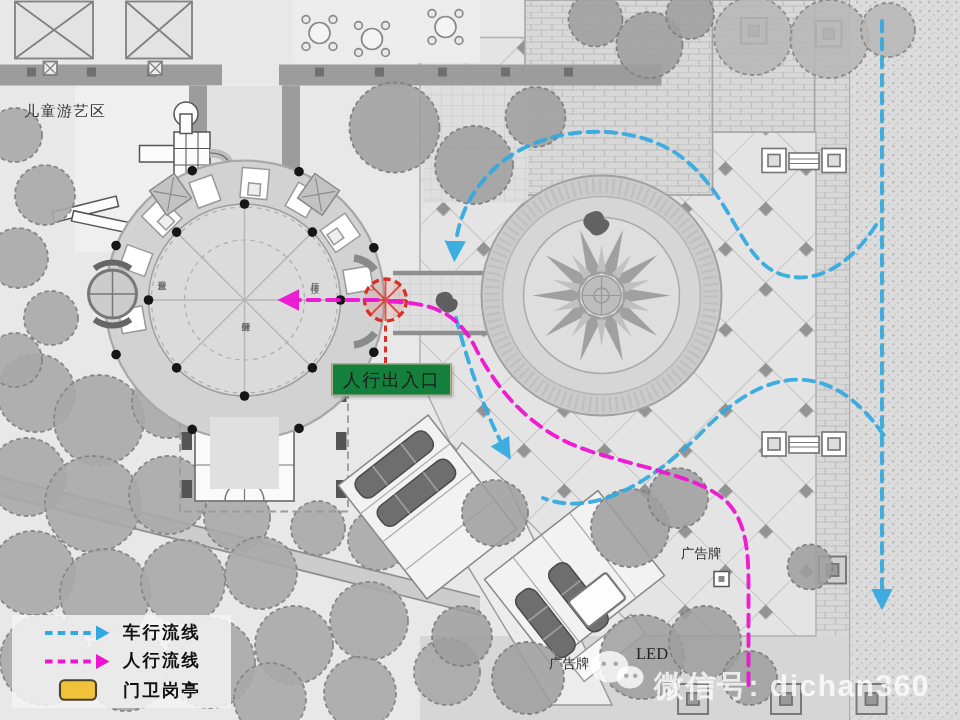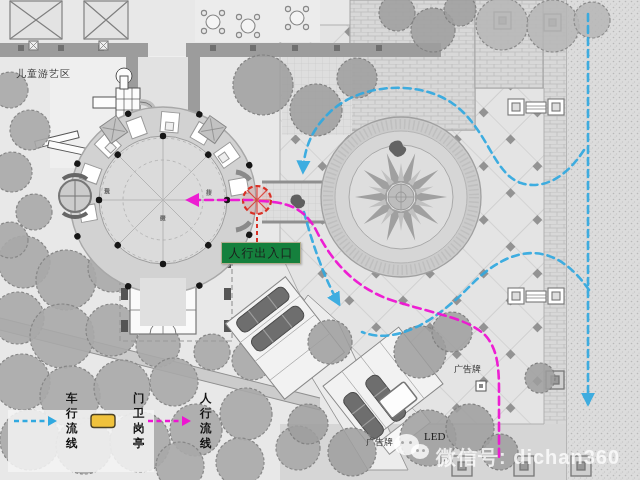--- a/index.html
+++ b/index.html
@@ -13,22 +13,22 @@
                 box-shadow:1px 1px 2px rgba(0,0,0,.25);}
   .lbl-bb1{left:454px;top:363px;font-size:9px;color:#333;}
   .lbl-led{left:424px;top:430px;font-size:11px;font-weight:normal;color:#222;}
   .lbl-bb2{left:366px;top:436px;font-size:9px;color:#333;}
   .micro{position:absolute;writing-mode:vertical-rl;font-size:6px;color:#666;font-weight:normal;
          letter-spacing:0;line-height:6px;}
   .micro-left{left:104px;top:183px;}
   .micro-right{left:206px;top:184px;}
   .micro-bottom{left:160px;top:210px;}
   .legend{position:absolute;left:8px;top:410px;width:146px;height:62px;
-          background:rgba(242,242,242,.88);display:flex;flex-direction:row;
-          justify-content:space-around;padding:2px 4px;box-sizing:border-box;}
+          background:rgba(242,242,242,.88);display:flex;flex-direction:column;
+          justify-content:space-around;padding:2px 4px;box-sizing:border-box;align-items:center;}
   .legend-row{display:flex;align-items:center;gap:8px;height:18px;}
   .legend-row svg{position:static;flex:0 0 auto;}
   .legend-label{font-size:11.5px;font-weight:bold;letter-spacing:1.5px;color:#111;}
   .watermark{position:absolute;left:394px;top:426px;display:flex;align-items:center;gap:6px;}
   .wm-icon{position:relative;width:36px;height:34px;}
   .wm-bubble{position:absolute;background:rgba(255,255,255,.8);border-radius:50%;}
   .wm-b1{left:0;top:2px;width:25px;height:21px;}
   .wm-b2{left:17px;top:12px;width:18px;height:15px;}
   .wm-eye{position:absolute;width:3px;height:3px;border-radius:50%;background:rgba(110,110,110,.55);}
   .wm-text{font-family:"Liberation Sans","DejaVu Sans",sans-serif;font-size:20px;font-weight:bold;
@@ -465,31 +465,31 @@
 
 <div class="legend">
   <div class="legend-row">
     <svg width="46" height="14" viewBox="0 0 46 14">
       <line x1="2" y1="7" x2="36" y2="7" stroke="#31a9e0" stroke-width="2.6" stroke-dasharray="5 3.5"></line>
       <polygon points="36,2 45,7 36,12" fill="#31a9e0"></polygon>
     </svg>
     <span class="legend-label">车行流线</span>
   </div>
   <div class="legend-row">
-    <svg width="46" height="16" viewBox="0 0 46 16">
-      <rect x="12" y="1.5" width="24" height="13" rx="3" fill="#f0c23c" stroke="#4a4126" stroke-width="1.4"></rect>
-    </svg>
-    <span class="legend-label">门卫岗亭</span>
-  </div>
-  <div class="legend-row">
     <svg width="46" height="14" viewBox="0 0 46 14">
       <line x1="2" y1="7" x2="36" y2="7" stroke="#ee14d2" stroke-width="2.6" stroke-dasharray="5 3.5"></line>
       <polygon points="36,2 45,7 36,12" fill="#ee14d2"></polygon>
     </svg>
     <span class="legend-label">人行流线</span>
+  </div>
+  <div class="legend-row">
+    <svg width="46" height="16" viewBox="0 0 46 16">
+      <rect x="12" y="1.5" width="24" height="13" rx="3" fill="#f0c23c" stroke="#4a4126" stroke-width="1.4"></rect>
+    </svg>
+    <span class="legend-label">门卫岗亭</span>
   </div>
 </div>
 
 <div class="watermark">
   <div class="wm-icon">
     <div class="wm-bubble wm-b1">
           <span class="wm-eye" style="left:7px;top:7px;"></span>
           <span class="wm-eye" style="left:15px;top:7px;"></span>
         </div>
     <div class="wm-bubble wm-b2">

